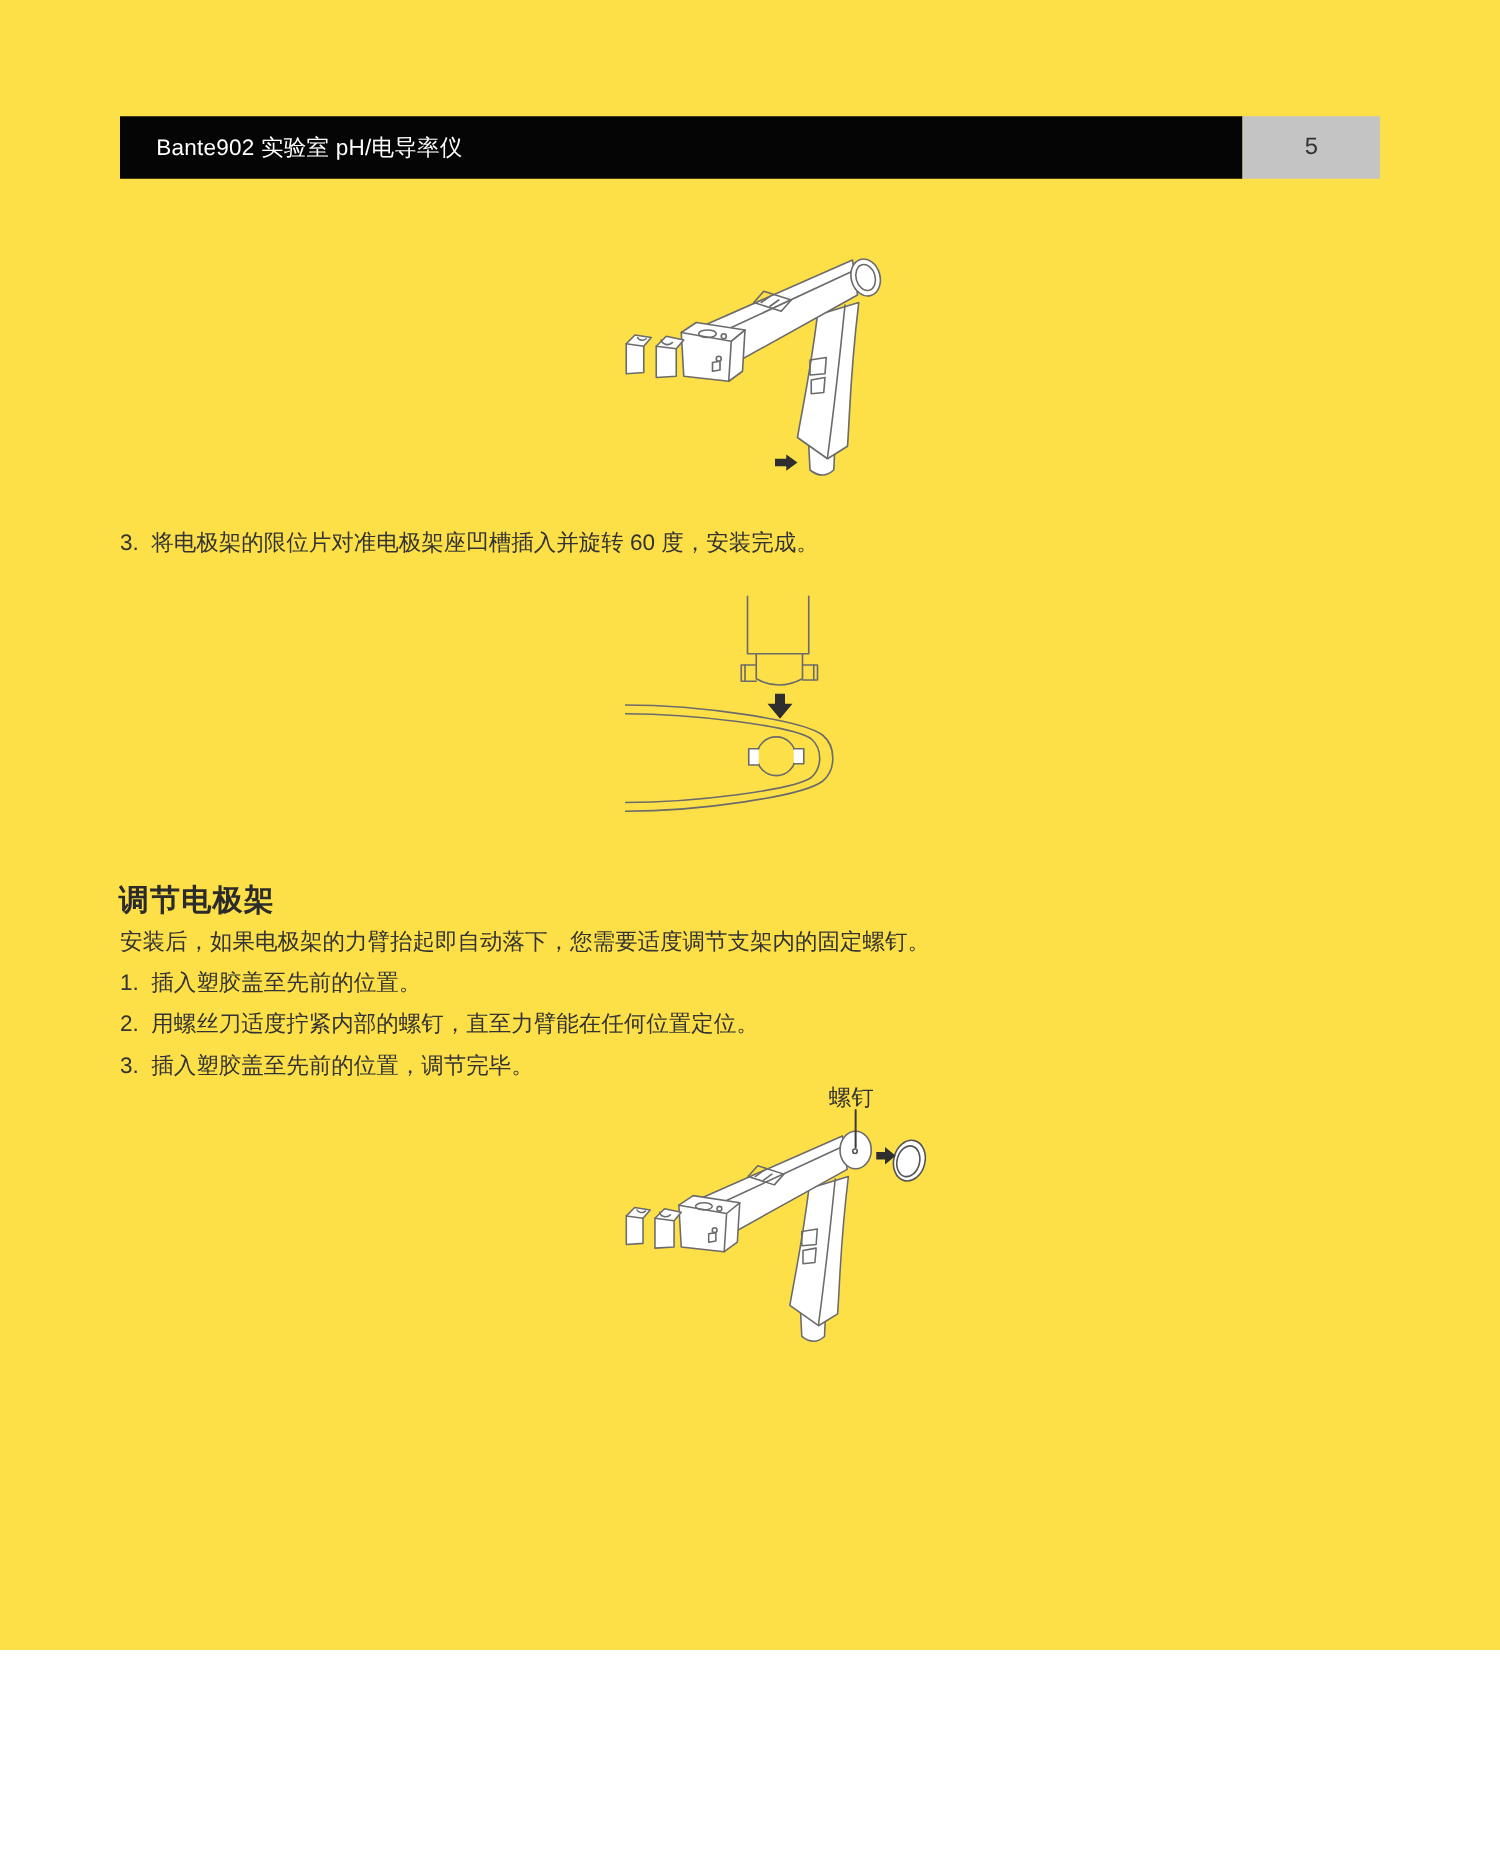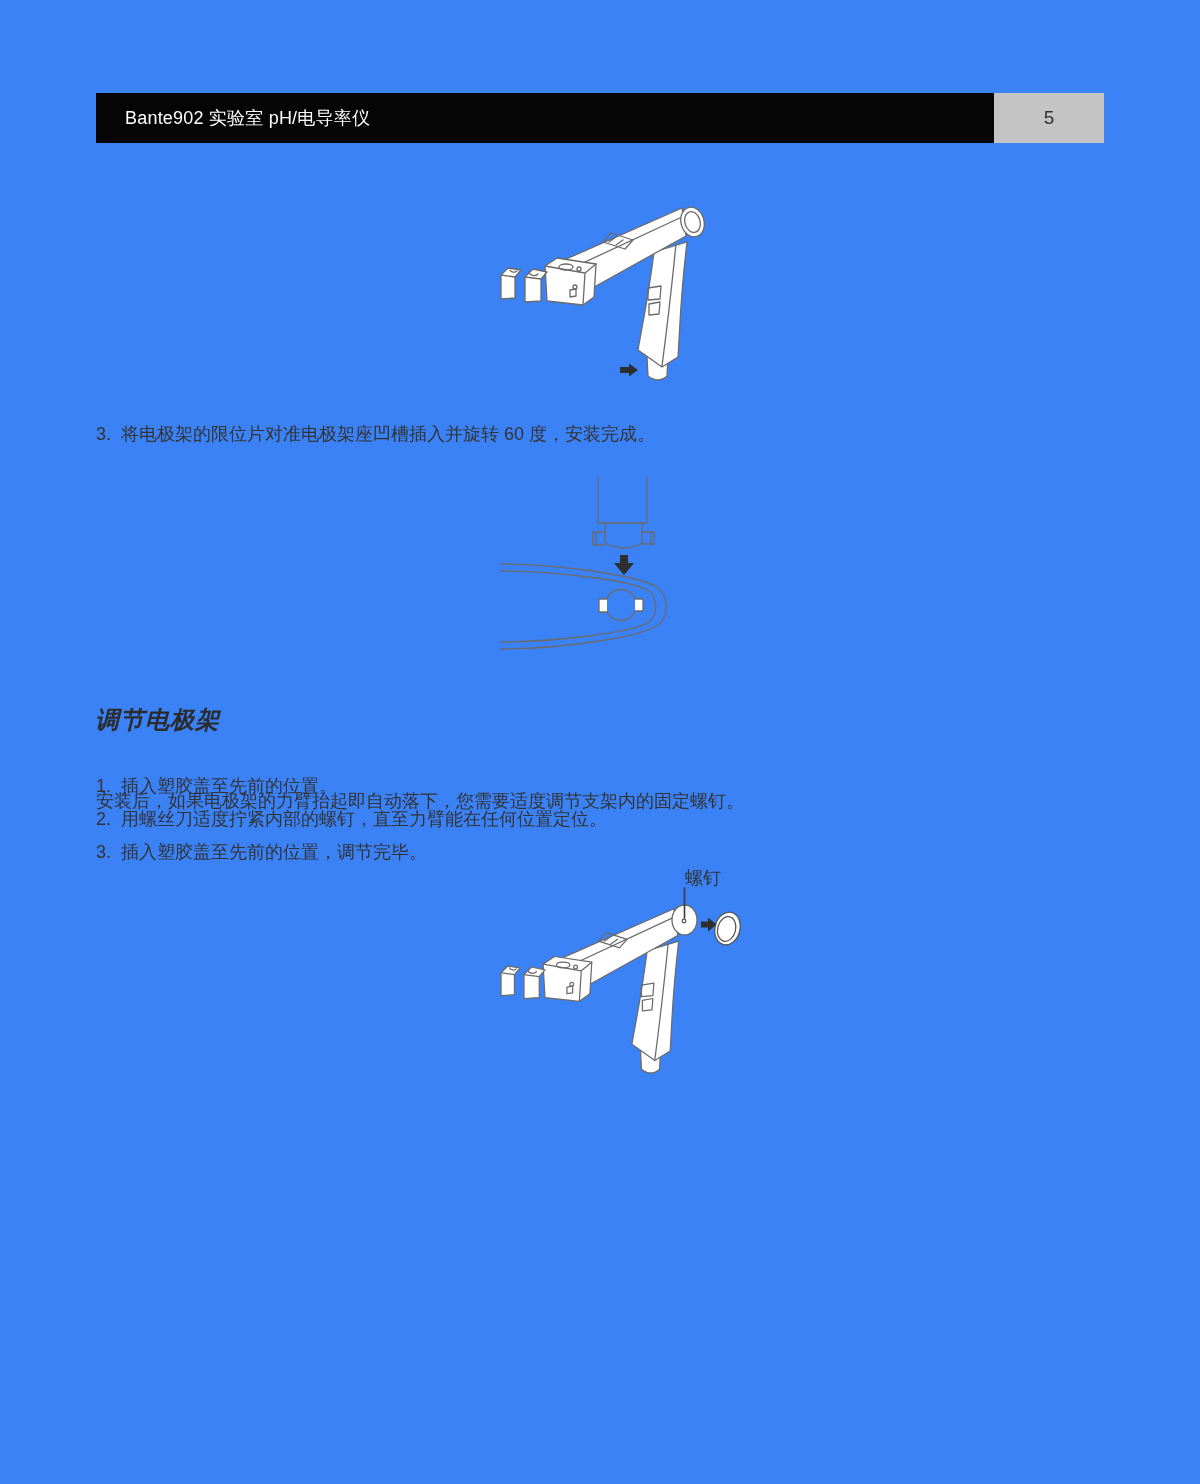--- a/index.html
+++ b/index.html
@@ -1,21 +1,21 @@
 <!DOCTYPE html>
 <html><head>
 <meta charset="utf-8">
 <style>
   * { margin: 0; padding: 0; box-sizing: border-box; }
   html, body { background: #ffffff; }
   .page {
     position: relative;
     width: 1200px;
-    height: 1484px;
-    background: #3b82f6;
+    height: 1320px;
+    background: #fde047;
     font-family: "Liberation Sans", "DejaVu Sans", sans-serif;
     color: #333333;
     overflow: hidden;
     padding-left: 32px;
   }
   
   .header-bar {
     position: absolute;
     left: 96px; top: 93px;
     width: 1008px; height: 50px;
@@ -57,25 +57,24 @@
     width: 25px;
     flex: 0 0 25px;
   }
   .section-heading {
     position: absolute;
     left: 95px; top: 704px;
     font-size: 24px;
     font-weight: bold;
     color: #2b2b2b;
     letter-spacing: 1px;
-    font-style: italic;
   }
   .screw-label {
     position: absolute;
-    left: 685px; top: 866px;
+    left: 663px; top: 866px;
     font-size: 18px;
     color: #333333;
     z-index: 5;
     white-space: nowrap;
   }
   
   .fig { position: absolute; }
   #fig1 { left: 480px; top: 180px; }
   #fig2 { left: 500px; top: 460px; }
   #fig3 { left: 470px; top: 860px; }
@@ -158,21 +157,21 @@
       <circle cx="121" cy="145" r="15.5"></circle>
       <path d="M107,139 H99 V152 H107" fill="#ffffff"></path>
       <path d="M135,139 H143 V151 H135" fill="#ffffff"></path>
     </g>
 
     <path d="M120,95 h8 v8 h6 l-10,12 l-10,-12 h6 Z" fill="#2e2e2e" stroke="none"></path>
   </svg>
 
   <div class="section-heading">调节电极架</div>
 
-  <div class="text-line" style="top:742px;margin-top:48px;">
+  <div class="text-line" style="top:742px;">
     <span>安装后，如果电极架的力臂抬起即自动落下，您需要适度调节支架内的固定螺钉。</span>
   </div>
 
   <div class="text-line" style="top:775px;">
     <span class="step-num">1.</span>
     <span>插入塑胶盖至先前的位置。</span>
   </div>
   <div class="text-line" style="top:808px;">
     <span class="step-num">2.</span>
     <span>用螺丝刀适度拧紧内部的螺钉，直至力臂能在任何位置定位。</span>

